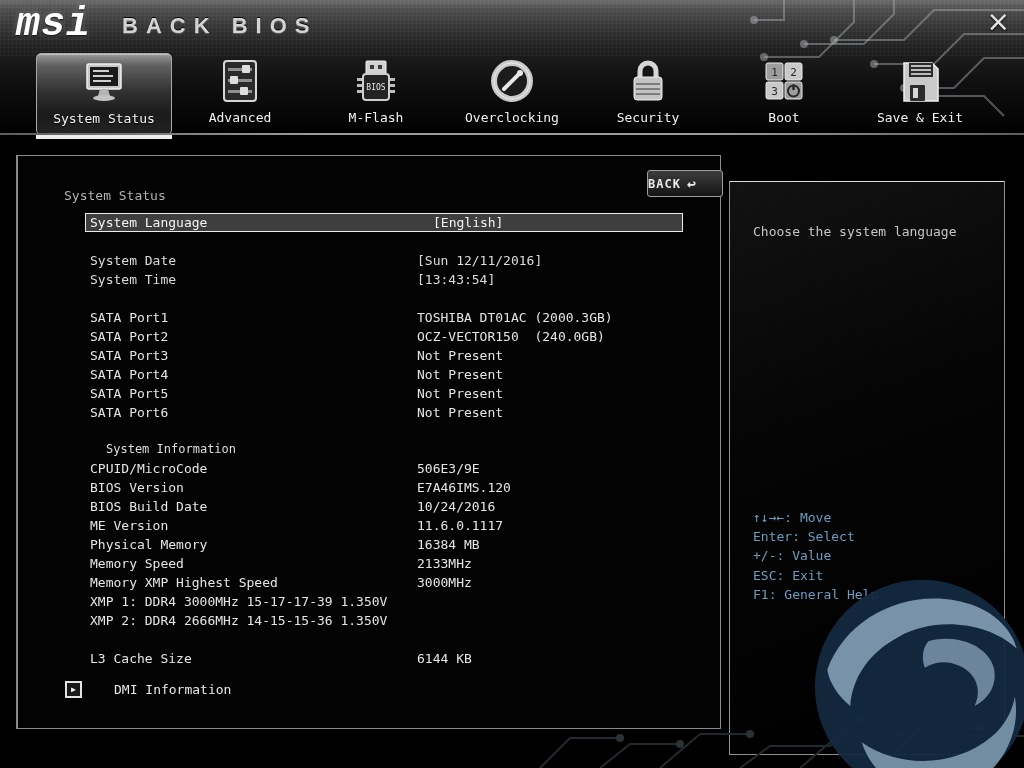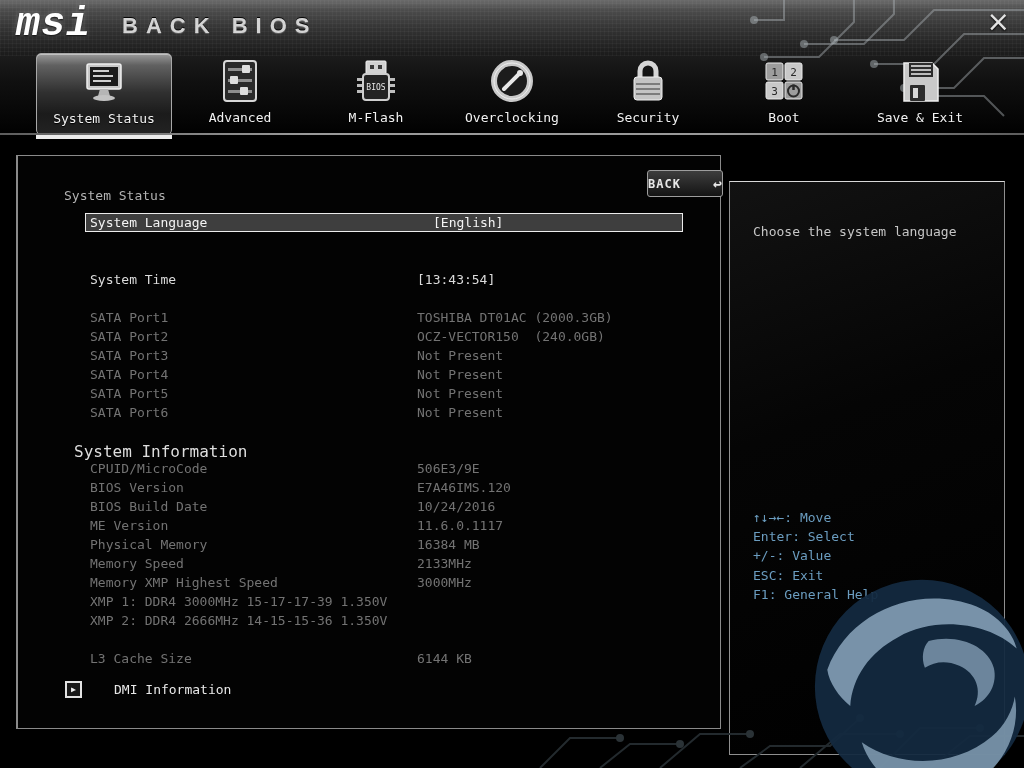--- a/index.html
+++ b/index.html
@@ -41,33 +41,33 @@
   .nav-line { position:absolute; left:0; top:133px; width:1024px; height:2px;
     background:linear-gradient(90deg,#5d5d5d,#9a9a9a 30%,#9a9a9a 70%,#5d5d5d); }
 
   
   .main-panel { position:absolute; left:16px; top:155px; width:705px; height:574px;
     background:#030303; border:1px solid #8a8a8a; border-left-width:2px; }
   .page-title { position:absolute; left:46px; top:32px; font-size:13px; color:#b2b2b2; }
 
   .back-btn { position:absolute; left:629px; top:14px; width:76px; height:27px;
     background:linear-gradient(180deg,#3d3d3d,#141414); border:1px solid #9d9d9d; border-radius:3px;
-    display:flex; align-items:center; justify-content:space-between; gap:6px; cursor:pointer; }
+    display:flex; align-items:center; justify-content:flex-start; gap:6px; cursor:pointer; }
   .back-btn .back-label { font-size:12px; font-weight:bold; color:#e8e8e8; letter-spacing:1px; }
   .back-btn .back-arrow { font-size:15px; font-weight:bold; color:#e8e8e8; line-height:12px; }
 
   .sel-row { position:absolute; left:67px; top:57px; width:598px; height:19px;
     background:#3e3e3e; border:1px solid #ececec; cursor:pointer; }
   .sel-row .lbl { position:absolute; left:4px; top:1px; font-size:13px; color:#f4f4f4;text-align:center; }
   .sel-row .val { position:absolute; left:347px; top:1px; font-size:13px; color:#f4f4f4; }
 
-  .info-row { position:absolute; left:72px; height:19px; font-size:13px; white-space:pre; color:#737373; }
+  .info-row { position:absolute; left:72px; height:19px; font-size:13px; white-space:pre; color:#e5e5e5; }
   .info-row .lbl { display:inline-block; width:327px; }
   .info-row.bright, .info-row.bright .val { color:#dcdcdc; }
-  .section-title { position:absolute; left:56px; font-size:16px; color:#dedede; }
+  .section-title { position:absolute; left:88px; font-size:12px; color:#dedede; }
 
   .dmi-row { position:absolute; left:47px; top:525px; display:flex; align-items:center; gap:8px; cursor:pointer; }
   .dmi-icon { width:17px; height:17px; border:2px solid #e2e2e2; background:#181818;
     display:flex; align-items:center; justify-content:center; }
   .dmi-icon span { font-size:8px; color:#f0f0f0; line-height:8px; }
   .dmi-label { font-size:13px; color:#e8e8e8;margin-left:24px; }
 
   
   .help-panel { position:absolute; left:729px; top:155px; width:276px; height:574px;
     background:linear-gradient(160deg,#121212 0%,#050505 40%,#000 100%);
@@ -232,20 +232,21 @@
     <div class="back-btn">
       <span class="back-label">BACK</span>
       <span class="back-arrow">↩</span>
     </div>
 
     <div class="sel-row">
       <span class="lbl">System Language</span>
       <span class="val">[English]</span>
     </div>
 
+    <div class="info-row bright" style="top:97px"><span class="lbl">System Date</span><span class="val">[Sun 12/11/2016]</span></div>
     <div class="info-row bright" style="top:116px"><span class="lbl">System Time</span><span class="val">[13:43:54]</span></div>
 
     <div class="info-row" style="top:154px"><span class="lbl">SATA Port1</span><span class="val">TOSHIBA DT01AC (2000.3GB)</span></div>
     <div class="info-row" style="top:173px"><span class="lbl">SATA Port2</span><span class="val">OCZ-VECTOR150  (240.0GB)</span></div>
     <div class="info-row" style="top:192px"><span class="lbl">SATA Port3</span><span class="val">Not Present</span></div>
     <div class="info-row" style="top:211px"><span class="lbl">SATA Port4</span><span class="val">Not Present</span></div>
     <div class="info-row" style="top:230px"><span class="lbl">SATA Port5</span><span class="val">Not Present</span></div>
     <div class="info-row" style="top:249px"><span class="lbl">SATA Port6</span><span class="val">Not Present</span></div>
 
     <div class="section-title" style="top:286px">System Information</div>

